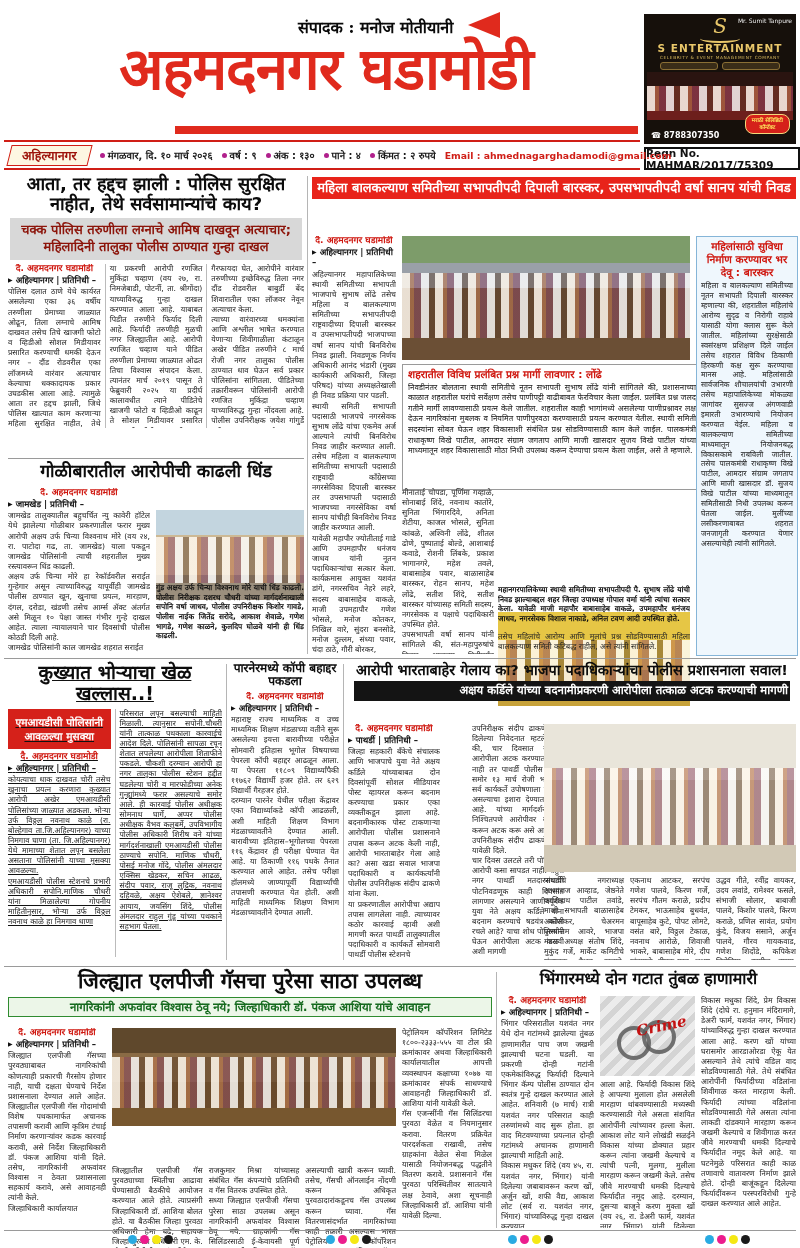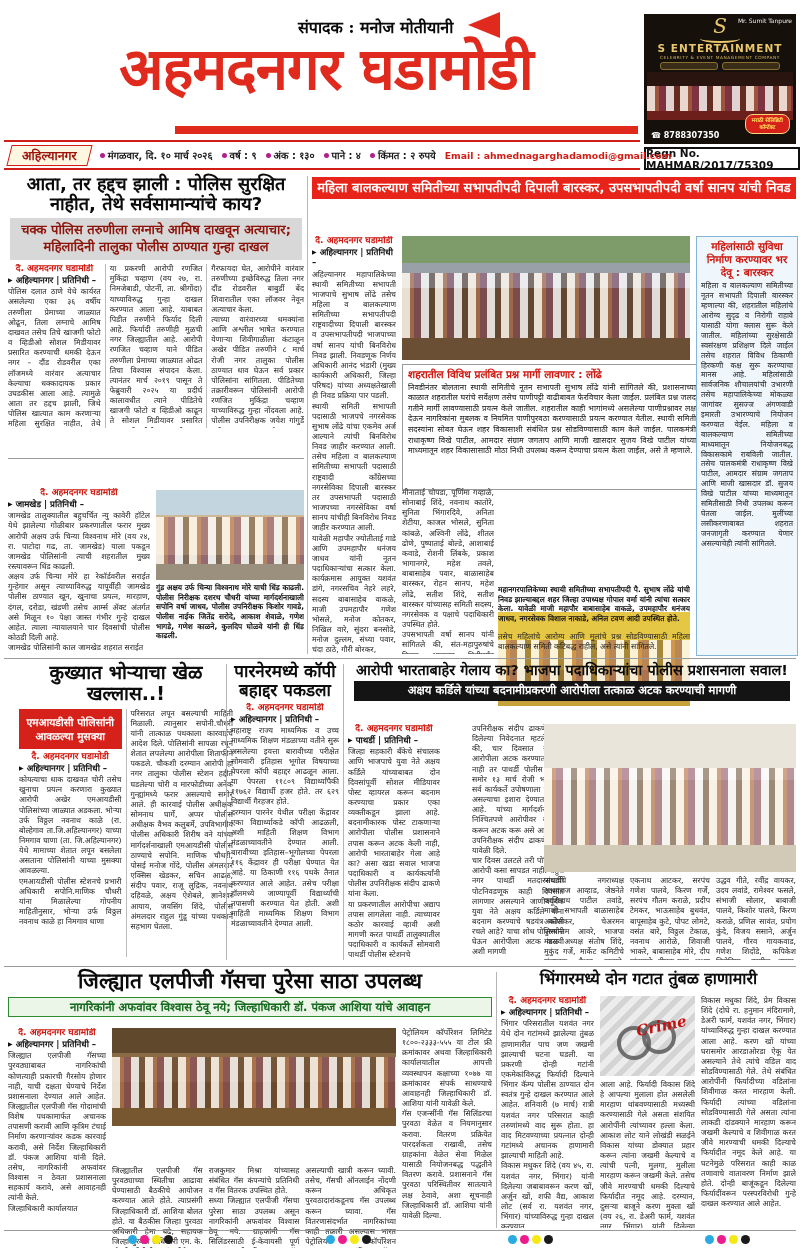--- a/index.html
+++ b/index.html
@@ -170,66 +170,67 @@
       <div class="abs sidebox clip" style="left:384px;top:0;width:92px;height:412px;">
         <div class="sidebox-h">महिलांसाठी सुविधा निर्माण करण्यावर भर देवू : बारस्कर</div>
         <div class="jt" style="font-size:7.5px;">महिला व बालकल्याण समितीच्या नूतन सभापती दिपाली बारस्कर म्हणाल्या की, शहरातील महिलांचे आरोग्य सुदृढ व निरोगी राहावे यासाठी योगा क्लास सुरू केले जातील. महिलांच्या सुरक्षेसाठी स्वसंरक्षण प्रशिक्षण दिले जाईल तसेच शहरात विविध ठिकाणी हिरकणी कक्ष सुरू करण्याचा मानस आहे. महिलांसाठी सार्वजनिक शौचालयांची उभारणी तसेच महापालिकेच्या मोकळ्या जागांवर सुसज्ज अंगणवाडी इमारती उभारण्याचे नियोजन करण्यात येईल. महिला व बालकल्याण समितीच्या माध्यमातून नियोजनबद्ध विकासकामे राबविली जातील. तसेच पालकमंत्री राधाकृष्ण विखे पाटील, आमदार संग्राम जगताप आणि माजी खासदार डॉ. सुजय विखे पाटील यांच्या माध्यमातून समितीसाठी निधी उपलब्ध करून घेतला जाईल. मुलींच्या लसीकरणाबाबत शहरात जनजागृती करण्यात येणार असल्याचेही त्यांनी सांगितले.</div>
       </div>
     </div>
   </div>
 
   <div class="abs hrule" style="left:8px;top:458px;width:296px;"></div>
 
   <div class="abs" style="left:8px;top:462px;width:296px;height:192px;">
+    <div class="hl" style="font-size:17.5px;">गोळीबारातील आरोपीची काढली धिंड</div>
     <div class="abs clip" style="left:0;top:26px;width:142px;height:164px;">
       <div class="byline">दै. अहमदनगर घडामोडी</div>
       <div class="place"><span class="mk">▶</span> <span>जामखेड | प्रतिनिधी –</span></div>
       <div class="jt">जामखेड तालुक्यातील बहुचर्चित न्यु कावेरी हॉटेल येथे झालेल्या गोळीबार प्रकरणातील फरार मुख्य आरोपी अक्षय उर्फ चिन्या विश्वनाथ मोरे (वय २४, रा. पाटोदा गढ, ता. जामखेड) याला पकडून जामखेड पोलिसांनी त्याची शहरातील मुख्य रस्त्यावरून धिंड काढली.
 अक्षय उर्फ चिन्या मोरे हा रेकॉर्डवरील सराईत गुन्हेगार असून त्याच्याविरुद्ध यापूर्वीही जामखेड पोलीस ठाण्यात खून, खुनाचा प्रयत्न, मारहाण, दंगल, दरोडा, खंडणी तसेच आर्म्स ॲक्ट अंतर्गत असे मिळून १० पेक्षा जास्त गंभीर गुन्हे दाखल आहेत. त्याला न्यायालयाने चार दिवसांची पोलीस कोठडी दिली आहे.
 जामखेड पोलिसांनी काल जामखेड शहरात सराईत</div>
     </div>
     <div class="abs ph street ppl" style="left:148px;top:28px;width:148px;height:90px;"></div>
     <div class="abs clip caption" style="left:148px;top:121px;width:148px;height:68px;">गुंड अक्षय उर्फ चिन्या विश्वनाथ मोरे याची धिंड काढली. पोलीस निरीक्षक दशरथ चौधरी यांच्या मार्गदर्शनाखाली सपोनि वर्षा जाधव, पोलीस उपनिरीक्षक किशोर गावडे, पोलीस नाईक जितेंद्र सरोदे, आकाश शेवाळे, गणेश भागडे, गणेश काळने, कुलदिप घोळवे यांनी ही धिंड काढली.</div>
   </div>
 
   <div class="abs hrule" style="left:4px;top:658px;width:792px;"></div>
 
-  <div class="abs" style="left:19px;top:662px;width:214px;height:300px;">
+  <div class="abs" style="left:8px;top:662px;width:214px;height:300px;text-decoration:underline;">
     <div class="hl" style="font-size:19px;">कुख्यात भोऱ्याचा खेळ खल्लास..!</div>
     <div class="cols" style="height:248px;margin-top:4px;">
       <div class="clip" style="width:50%;padding-right:4px;border-right:1px solid #bbb;">
         <div class="redbox">एमआयडीसी पोलिसांनी आवळल्या मुसक्या</div>
         <div class="byline" style="margin-top:3px;">दै. अहमदनगर घडामोडी</div>
         <div class="place"><span class="mk">▶</span> <span>अहिल्यानगर | प्रतिनिधी –</span></div>
         <div class="jt">कोयत्याचा धाक दाखवत चोरी तसेच खुनाचा प्रयत्न करणारा कुख्यात आरोपी अखेर एमआयडीसी पोलिसांच्या जाळ्यात अडकला. भोऱ्या उर्फ विठ्ठल नवनाथ काळे (रा. बोल्हेगाव ता.जि.अहिल्यानगर) याच्या निमगाव घाणा (ता. जि.अहिल्यानगर) येथे मामाच्या शेतात लपून बसलेला असताना पोलिसांनी याच्या मुसक्या आवळल्या.
 एमआयडीसी पोलीस स्टेशनचे प्रभारी अधिकारी सपोनि.माणिक चौधरी यांना मिळालेल्या गोपनीय माहितीनुसार, भोऱ्या उर्फ विठ्ठल नवनाथ काळे हा निमगाव धाणा</div>
       </div>
       <div class="clip" style="width:50%;padding-left:4px;">
         <div class="jt">परिसरात लपून बसल्याची माहिती मिळाली. त्यानुसार सपोनी.चौधरी यांनी तात्काळ पथकाला कारवाईचे आदेश दिले. पोलिसांनी सापळा रचून शेतात लपलेल्या आरोपीला शिताफीने पकडले. चौकशी दरम्यान आरोपी हा नगर तालुका पोलीस स्टेशन हद्दीत घडलेल्या चोरी व मारफोडीच्या अनेक गुन्ह्यांमध्ये फरार असल्याचे समोर आले. ही कारवाई पोलीस अधीक्षक सोमनाथ घार्गे, अप्पर पोलीस अधीक्षक वैभव कलुबर्मे, उपविभागीय पोलीस अधिकारी शिरीष वने यांच्या मार्गदर्शनाखाली एमआयडीसी पोलीस ठाण्याचे सपोनि. माणिक चौधरी, पोसई मनोज गोंदे, पोलीस अंमलदार एक्सिस खेडकर, सचिन आढळ, संदीप पवार, राजू लुद्रिक, नवनाथ दहिवळे, अक्षय ऐशेबले, ज्ञानेश्वर आयाय, जयसिंग शिंदे, पोलीस अंमलदार राहुल गुंडू यांच्या पथकाने सहभाग घेतला.</div>
       </div>
     </div>
   </div>
 
   <div class="abs vline" style="left:226px;top:664px;height:296px;"></div>
 
   <div class="abs" style="left:231px;top:662px;width:108px;height:300px;">
-    <div class="hl" style="font-size:17px;">पारनेरमध्ये कॉपी बहाद्दर पकडला</div>
+    <div class="hl" style="font-size:12px;">पारनेरमध्ये कॉपी बहाद्दर पकडला</div>
     <div class="clip" style="height:256px;margin-top:3px;">
       <div class="byline">दै. अहमदनगर घडामोडी</div>
       <div class="place"><span class="mk">▶</span> <span>अहिल्यानगर | प्रतिनिधी –</span></div>
       <div class="jt">महाराष्ट्र राज्य माध्यमिक व उच्च माध्यमिक शिक्षण मंडळाच्या वतीने सुरू असलेल्या इयत्ता बारावीच्या परीक्षेत सोमवारी इतिहास भूगोल विषयाच्या पेपरला कॉपी बहाद्दर आढळून आला. या पेपरला ११८०९ विद्यार्थ्यांपैकी ११७६२ विद्यार्थी हजर होते. तर ६२९ विद्यार्थी गैरहजर होते.
 दरम्यान पारनेर येथील परीक्षा केंद्रावर एका विद्यार्थ्याकडे कॉपी आढळली, अशी माहिती शिक्षण विभाग मंडळाच्यावतीने देण्यात आली. बारावीच्या इतिहास–भूगोलच्या पेपरला ११६ केंद्रावर ही परीक्षा घेण्यात येत आहे. या ठिकाणी ११६ पथके तैनात करण्यात आले आहेत. तसेच परीक्षा हॉलमध्ये जाण्यापूर्वी विद्यार्थ्यांची तपासणी करण्यात येत होती. अशी माहिती माध्यमिक शिक्षण विभाग मंडळाच्यावतीने देण्यात आली.</div>
     </div>
   </div>
 
   <div class="abs vline" style="left:343px;top:664px;height:296px;"></div>
 
   <div class="abs" style="left:348px;top:662px;width:448px;height:300px;">
     <div class="hl" style="font-size:14.5px;">आरोपी भारताबाहेर गेलाय का? भाजपा पदाधिकाऱ्यांचा पोलीस प्रशासनाला सवाल!</div>
-    <div class="blackbar" style="margin:3px 6px;">अक्षय कर्डिले यांच्या बदनामीप्रकरणी आरोपीला तत्काळ अटक करण्याची मागणी</div>
+    <div class="blackbar" style="margin:3px 6px;text-align:right;">अक्षय कर्डिले यांच्या बदनामीप्रकरणी आरोपीला तत्काळ अटक करण्याची मागणी</div>
     <div class="abs" style="left:0;top:62px;width:448px;height:236px;">
       <div class="abs clip" style="left:0;top:0;width:92px;height:236px;">
         <div class="byline">दै. अहमदनगर घडामोडी</div>
         <div class="place"><span class="mk">▶</span> <span>पाथर्डी | प्रतिनिधी –</span></div>
         <div class="jt">जिल्हा सहकारी बँकेचे संचालक आणि भाजपाचे युवा नेते अक्षय कर्डिले यांच्याबाबत दोन दिवसांपूर्वी सोशल मीडियावर पोस्ट व्हायरल करून बदनाम करण्याचा प्रकार एका व्यक्तीकडून झाला आहे. बदनामीकारक पोस्ट टाकणाऱ्या आरोपीला पोलीस प्रशासनाने तपास करून अटक केली नाही, आरोपी भारताबाहेर गेला आहे का? असा खडा सवाल भाजपा पदाधिकारी व कार्यकर्त्यांनी पोलीस उपनिरीक्षक संदीप ढाकणे यांना केला.
 या प्रकरणातील आरोपीचा अद्याप तपास लागलेला नाही. त्याच्यावर कठोर कारवाई व्हावी अशी मागणी करत पाथर्डी तालुक्यातील पदाधिकारी व कार्यकर्ते सोमवारी पाथर्डी पोलीस स्टेशनचे</div>
       </div>
       <div class="abs clip" style="left:98px;top:0;width:92px;height:236px;margin-left:26px;">
         <div class="jt">उपनिरीक्षक संदीप ढाकणे यांना दिलेल्या निवेदनात म्हटले आहे की, चार दिवसात संबंधित आरोपीला अटक करण्यात आली नाही तर पाथर्डी पोलीस स्टेशन समोर १३ मार्च रोजी भाजपाचे सर्व कार्यकर्ते उपोषणाला बसणार असल्याचा इशारा देण्यात आला आहे. यांच्या मार्गदर्शनाखाली निश्चितपणे आरोपीवर कारवाई करून अटक करू असे आश्वासन उपनिरीक्षक संदीप ढाकणे यांनी यावेळी दिले.
 चार दिवस उलटले तरी पोलिसांना आरोपी कसा सापडत नाही. राहुरी नगर पाथर्डी मतदारसंघाची पोटनिवडणूक काही दिवसांत लागणार असल्याने जाणीवपूर्वक युवा नेते अक्षय कर्डिले यांना बदनाम करण्याचे षडयंत्र कोणी रचले आहे? याचा शोध पोलिसांनी घेऊन आरोपीला अटक करावी अशी मागणी</div>

